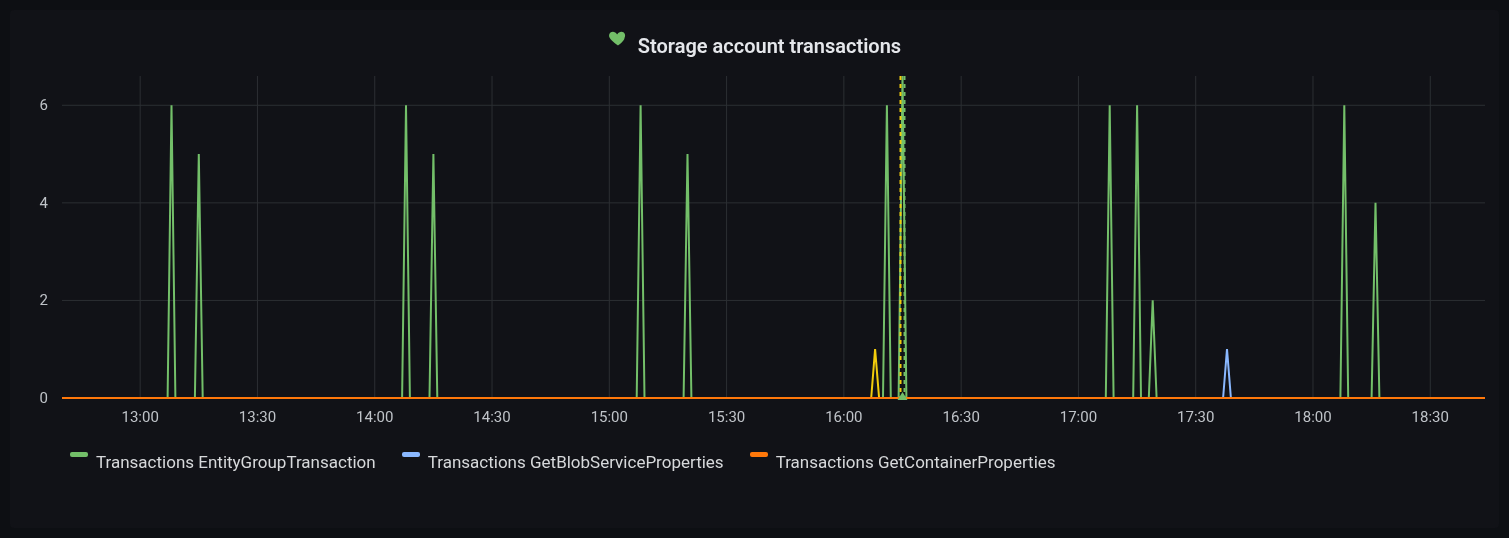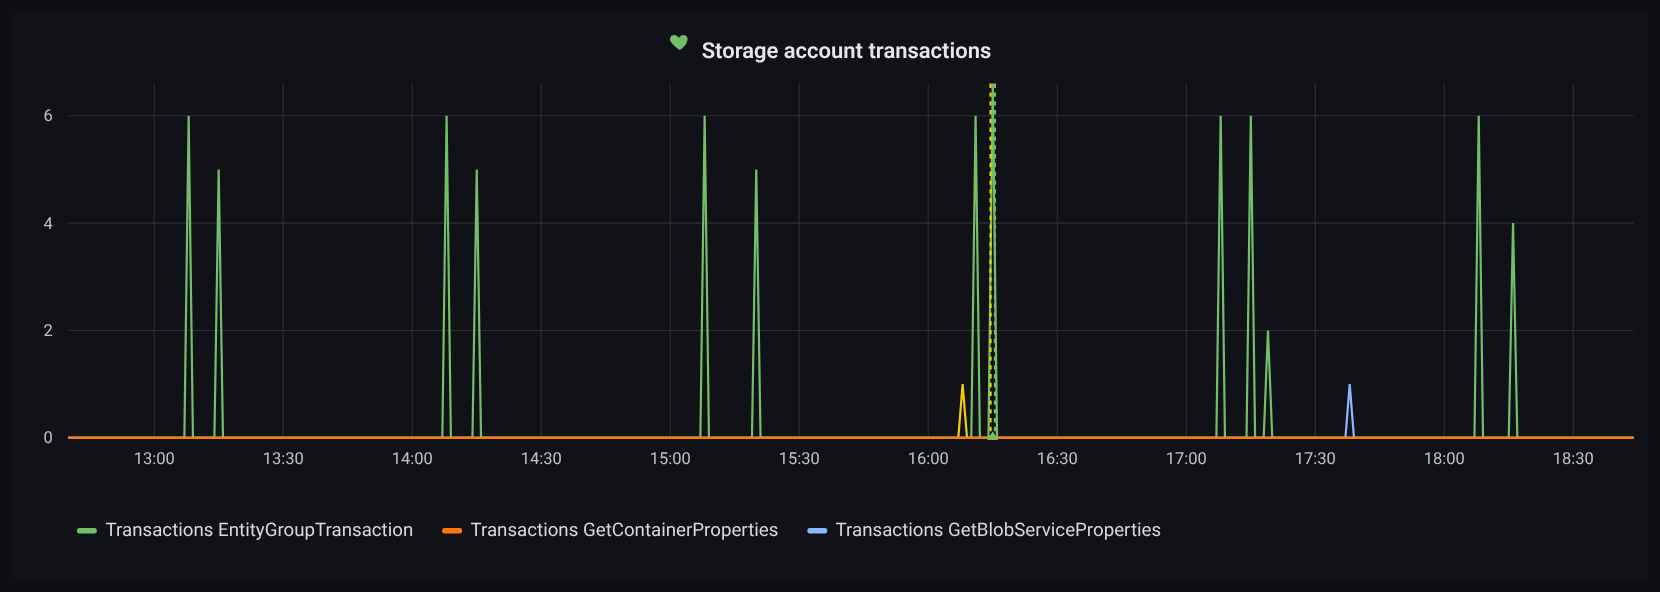--- a/index.html
+++ b/index.html
@@ -55,24 +55,22 @@
     top: 442px;
     right: 12px;
     display: flex;
     flex-wrap: wrap;
     gap: 10px 26px;
     font-size: 17px;
     color: #d7d9db;
   }
   .legend-item {
     display: flex;
-    align-items: center;
     gap: 8px;
     white-space: nowrap;
-    margin-top: 20px;
   }
   .legend-swatch {
     width: 18px;
     height: 5px;
     border-radius: 2px;
   }
 
   
   .axis-text {
     fill: #bfc3c8;
@@ -148,22 +146,22 @@
         <polygon points="887.5082417582418,334 897.5082417582418,334 892.5082417582418,326" fill="#73bf69"></polygon>
       </svg>
   </div>
 
   <div class="legend" id="legend">
       <div class="legend-item">
         <span class="legend-swatch" style="background: rgb(115, 191, 105);"></span>
         <span>Transactions EntityGroupTransaction</span>
       </div>
       <div class="legend-item">
+        <span class="legend-swatch" style="background: rgb(138, 184, 255);"></span>
+        <span>Transactions GetBlobServiceProperties</span>
+      </div>
+      <div class="legend-item">
         <span class="legend-swatch" style="background: rgb(255, 120, 10);"></span>
         <span>Transactions GetContainerProperties</span>
-      </div>
-      <div class="legend-item">
-        <span class="legend-swatch" style="background: rgb(138, 184, 255);"></span>
-        <span>Transactions GetBlobServiceProperties</span>
       </div>
     </div>
 
 </div>
 
 </body></html>

